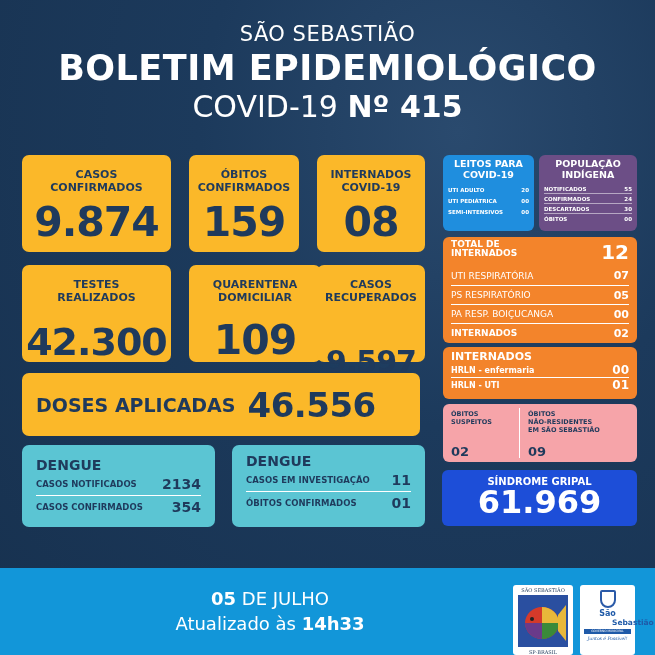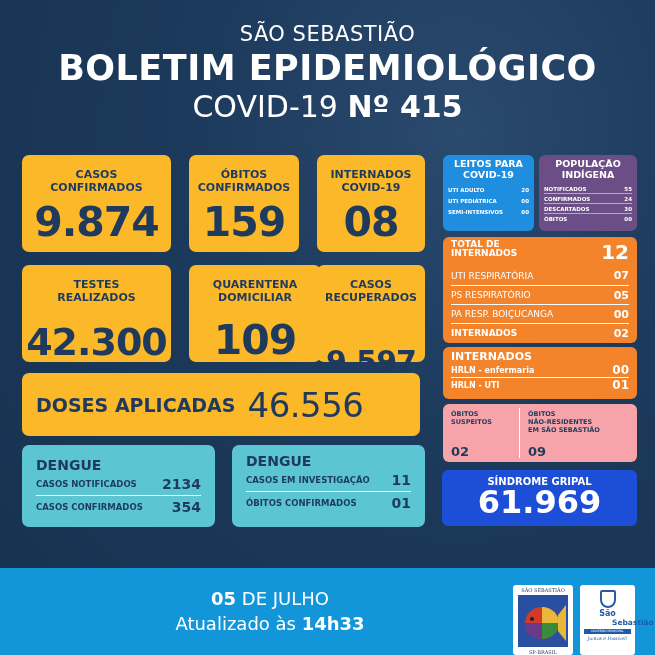--- a/index.html
+++ b/index.html
@@ -14,21 +14,21 @@
   .h-title { position: absolute; top: 48px; left: 0; width: 655px; text-align: center; font-size: 35px; font-weight: bold; letter-spacing: 0.5px; }
   .h-sub { position: absolute; top: 89px; left: 0; width: 655px; text-align: center; font-size: 30px; }
   .h-sub b { font-weight: bold; }
 
   .ybox { position: absolute; background: #fbb829; border-radius: 7px; color: #1f3a5c; text-align: center; }
   .ybox .lbl { font-size: 11px; font-weight: bold; line-height: 13px; margin-top: 13px; }
   .ybox .val { font-size: 41px; font-weight: bold; letter-spacing: -1px; line-height: 44px; margin-top: 6px; }
 
   .doses { position: absolute; left: 22px; top: 373px; width: 398px; height: 63px; background: #fbb829; border-radius: 7px; color: #1f3a5c; display: flex; align-items: center; padding-left: 14px; }
   .doses .lbl { font-size: 19px; font-weight: bold; }
-  .doses .val { font-size: 34px; font-weight: normal; margin-left: 12px; letter-spacing: -0.5px; }
+  .doses .val { font-size: 34px; font-weight: bold; margin-left: 12px; letter-spacing: -0.5px; }
 
   .tbox { position: absolute; background: #5bc5d3; border-radius: 7px; color: #1f3a5c; padding: 12px 14px 0 14px; }
   .tbox .ttl { font-size: 14px; font-weight: bold; }
   .tbox .row { display: flex; justify-content: space-between; align-items: center; font-size: 8.5px; font-weight: bold; height: 22px; }
   .tbox .row .n { font-size: 14px; }
   .tbox .sep { height: 1px; background: #fff; }
 
   .lbox { position: absolute; left: 443px; top: 155px; width: 91px; height: 76px; background: #1f8ede; border-radius: 6px; padding: 3px 5px; }
   .pbox { position: absolute; left: 539px; top: 155px; width: 98px; height: 76px; background: #6c4e86; border-radius: 6px; padding: 3px 5px; }
   .lbox .ttl, .pbox .ttl { font-size: 9.5px; font-weight: bold; text-align: center; line-height: 11px; margin-bottom: 4px; }

